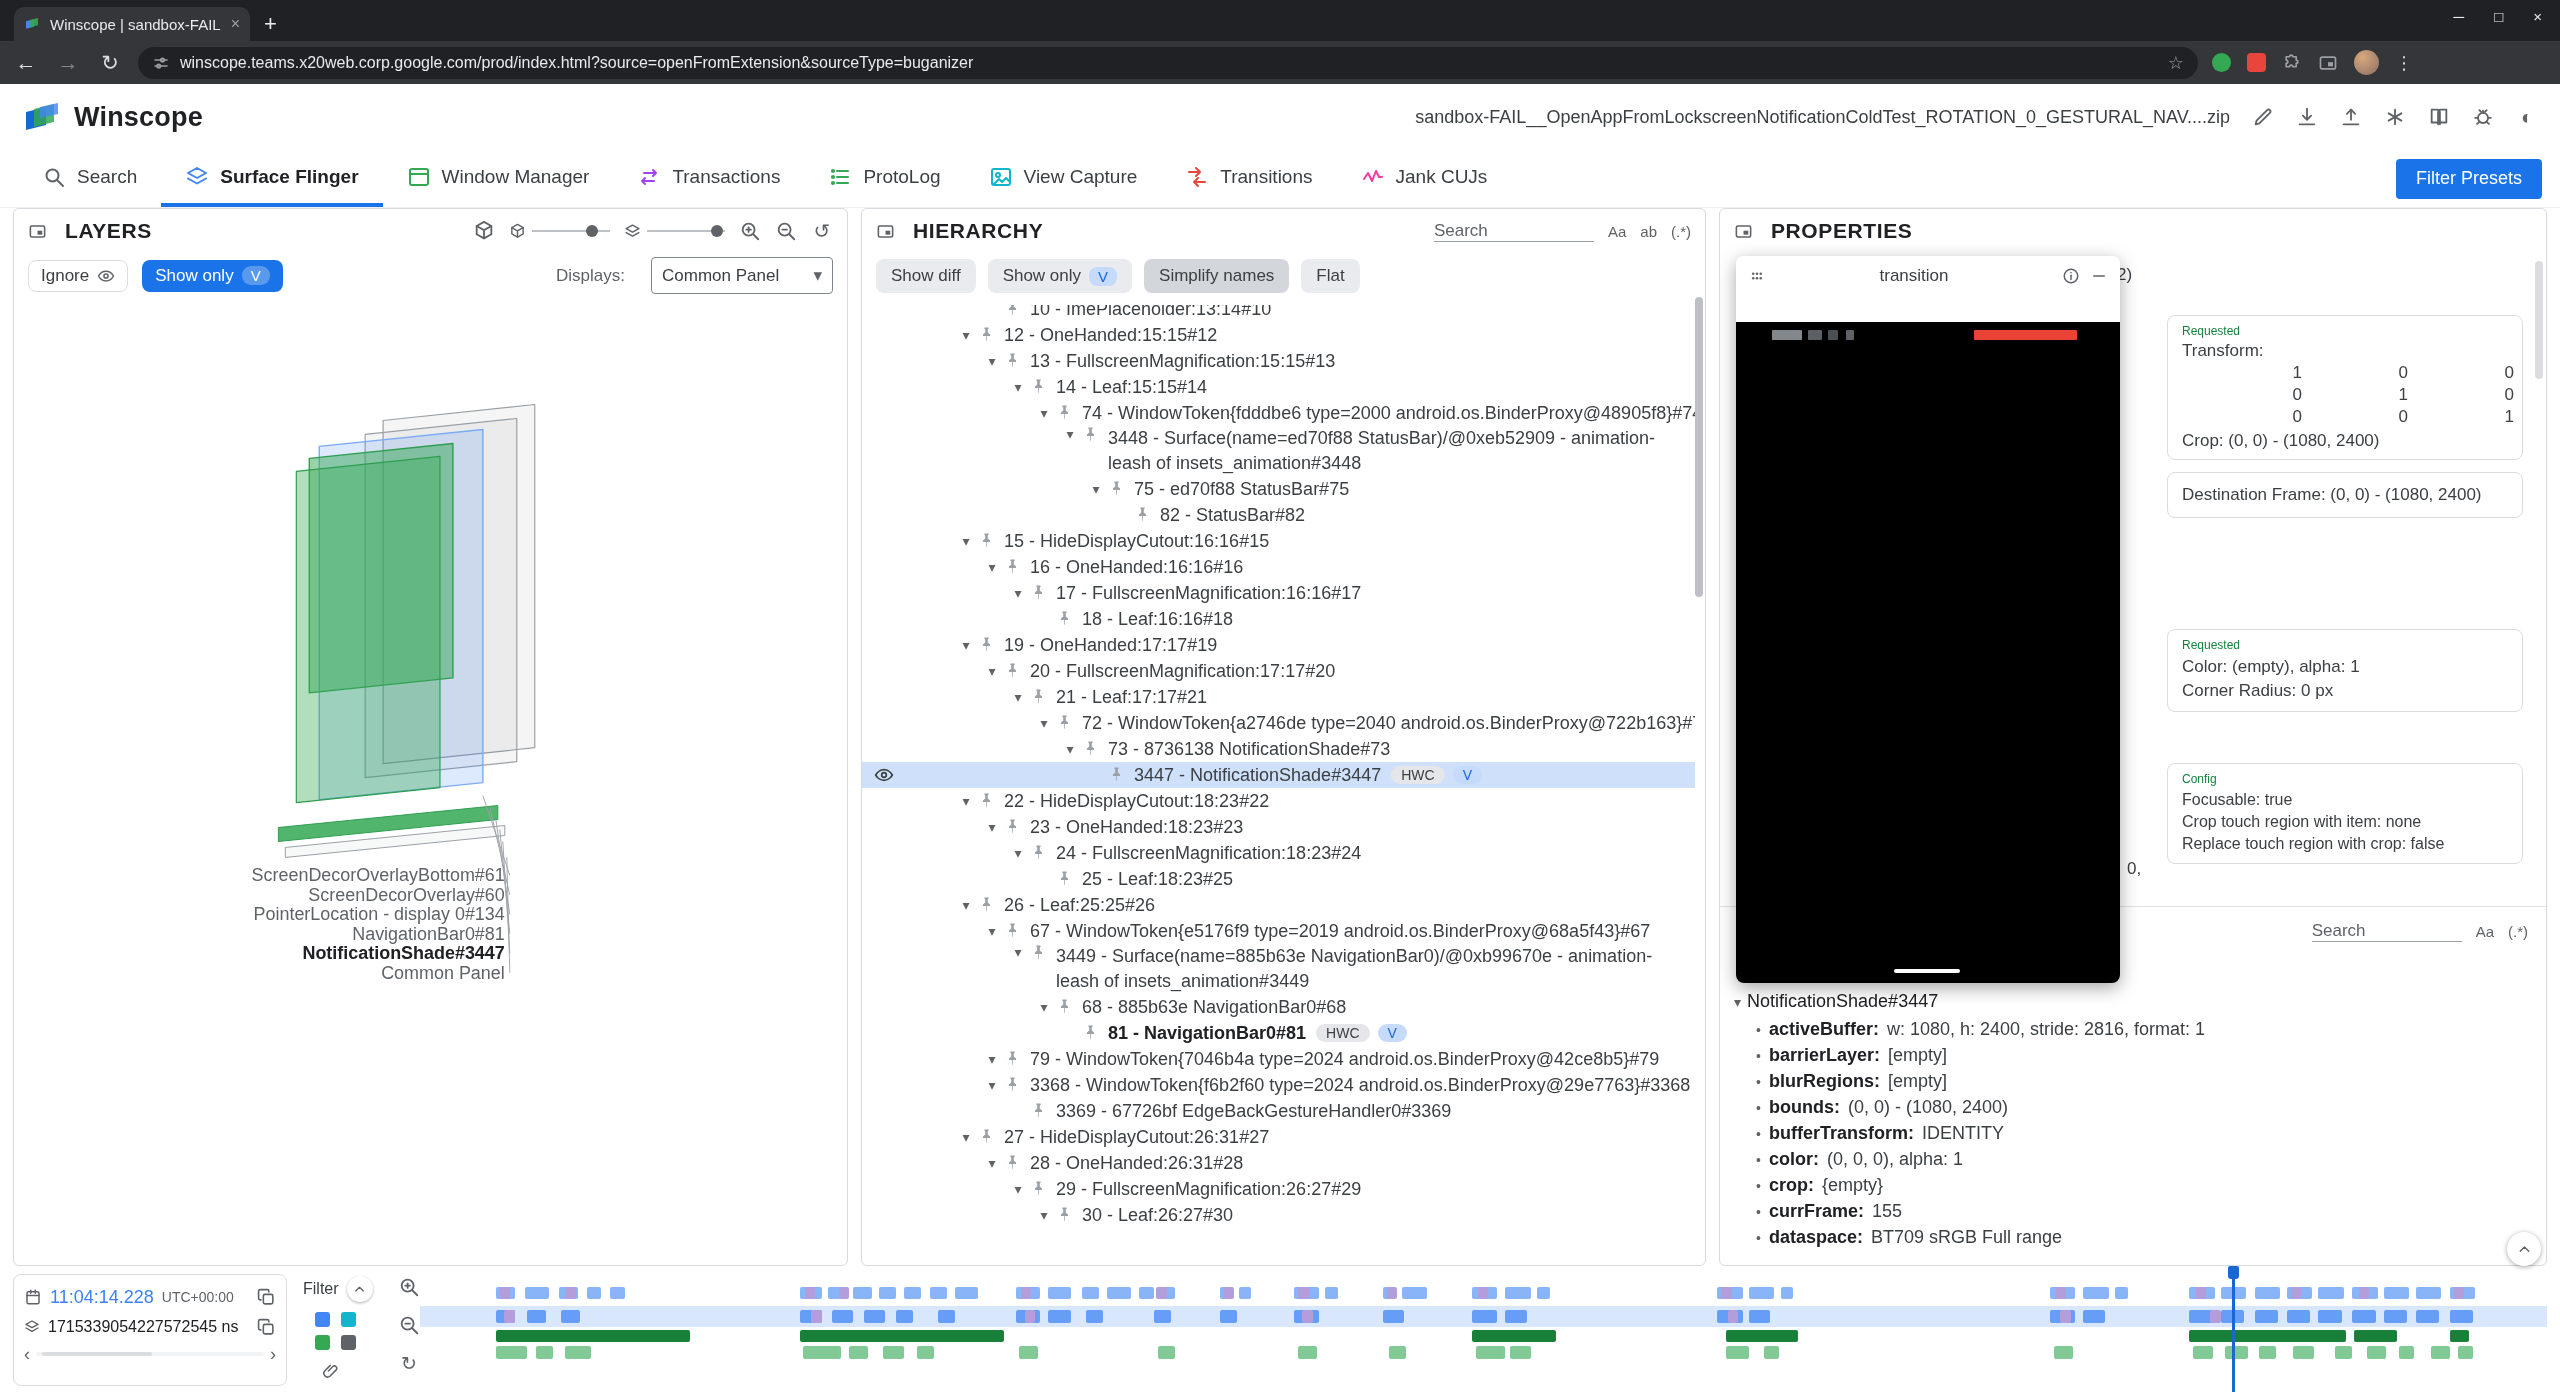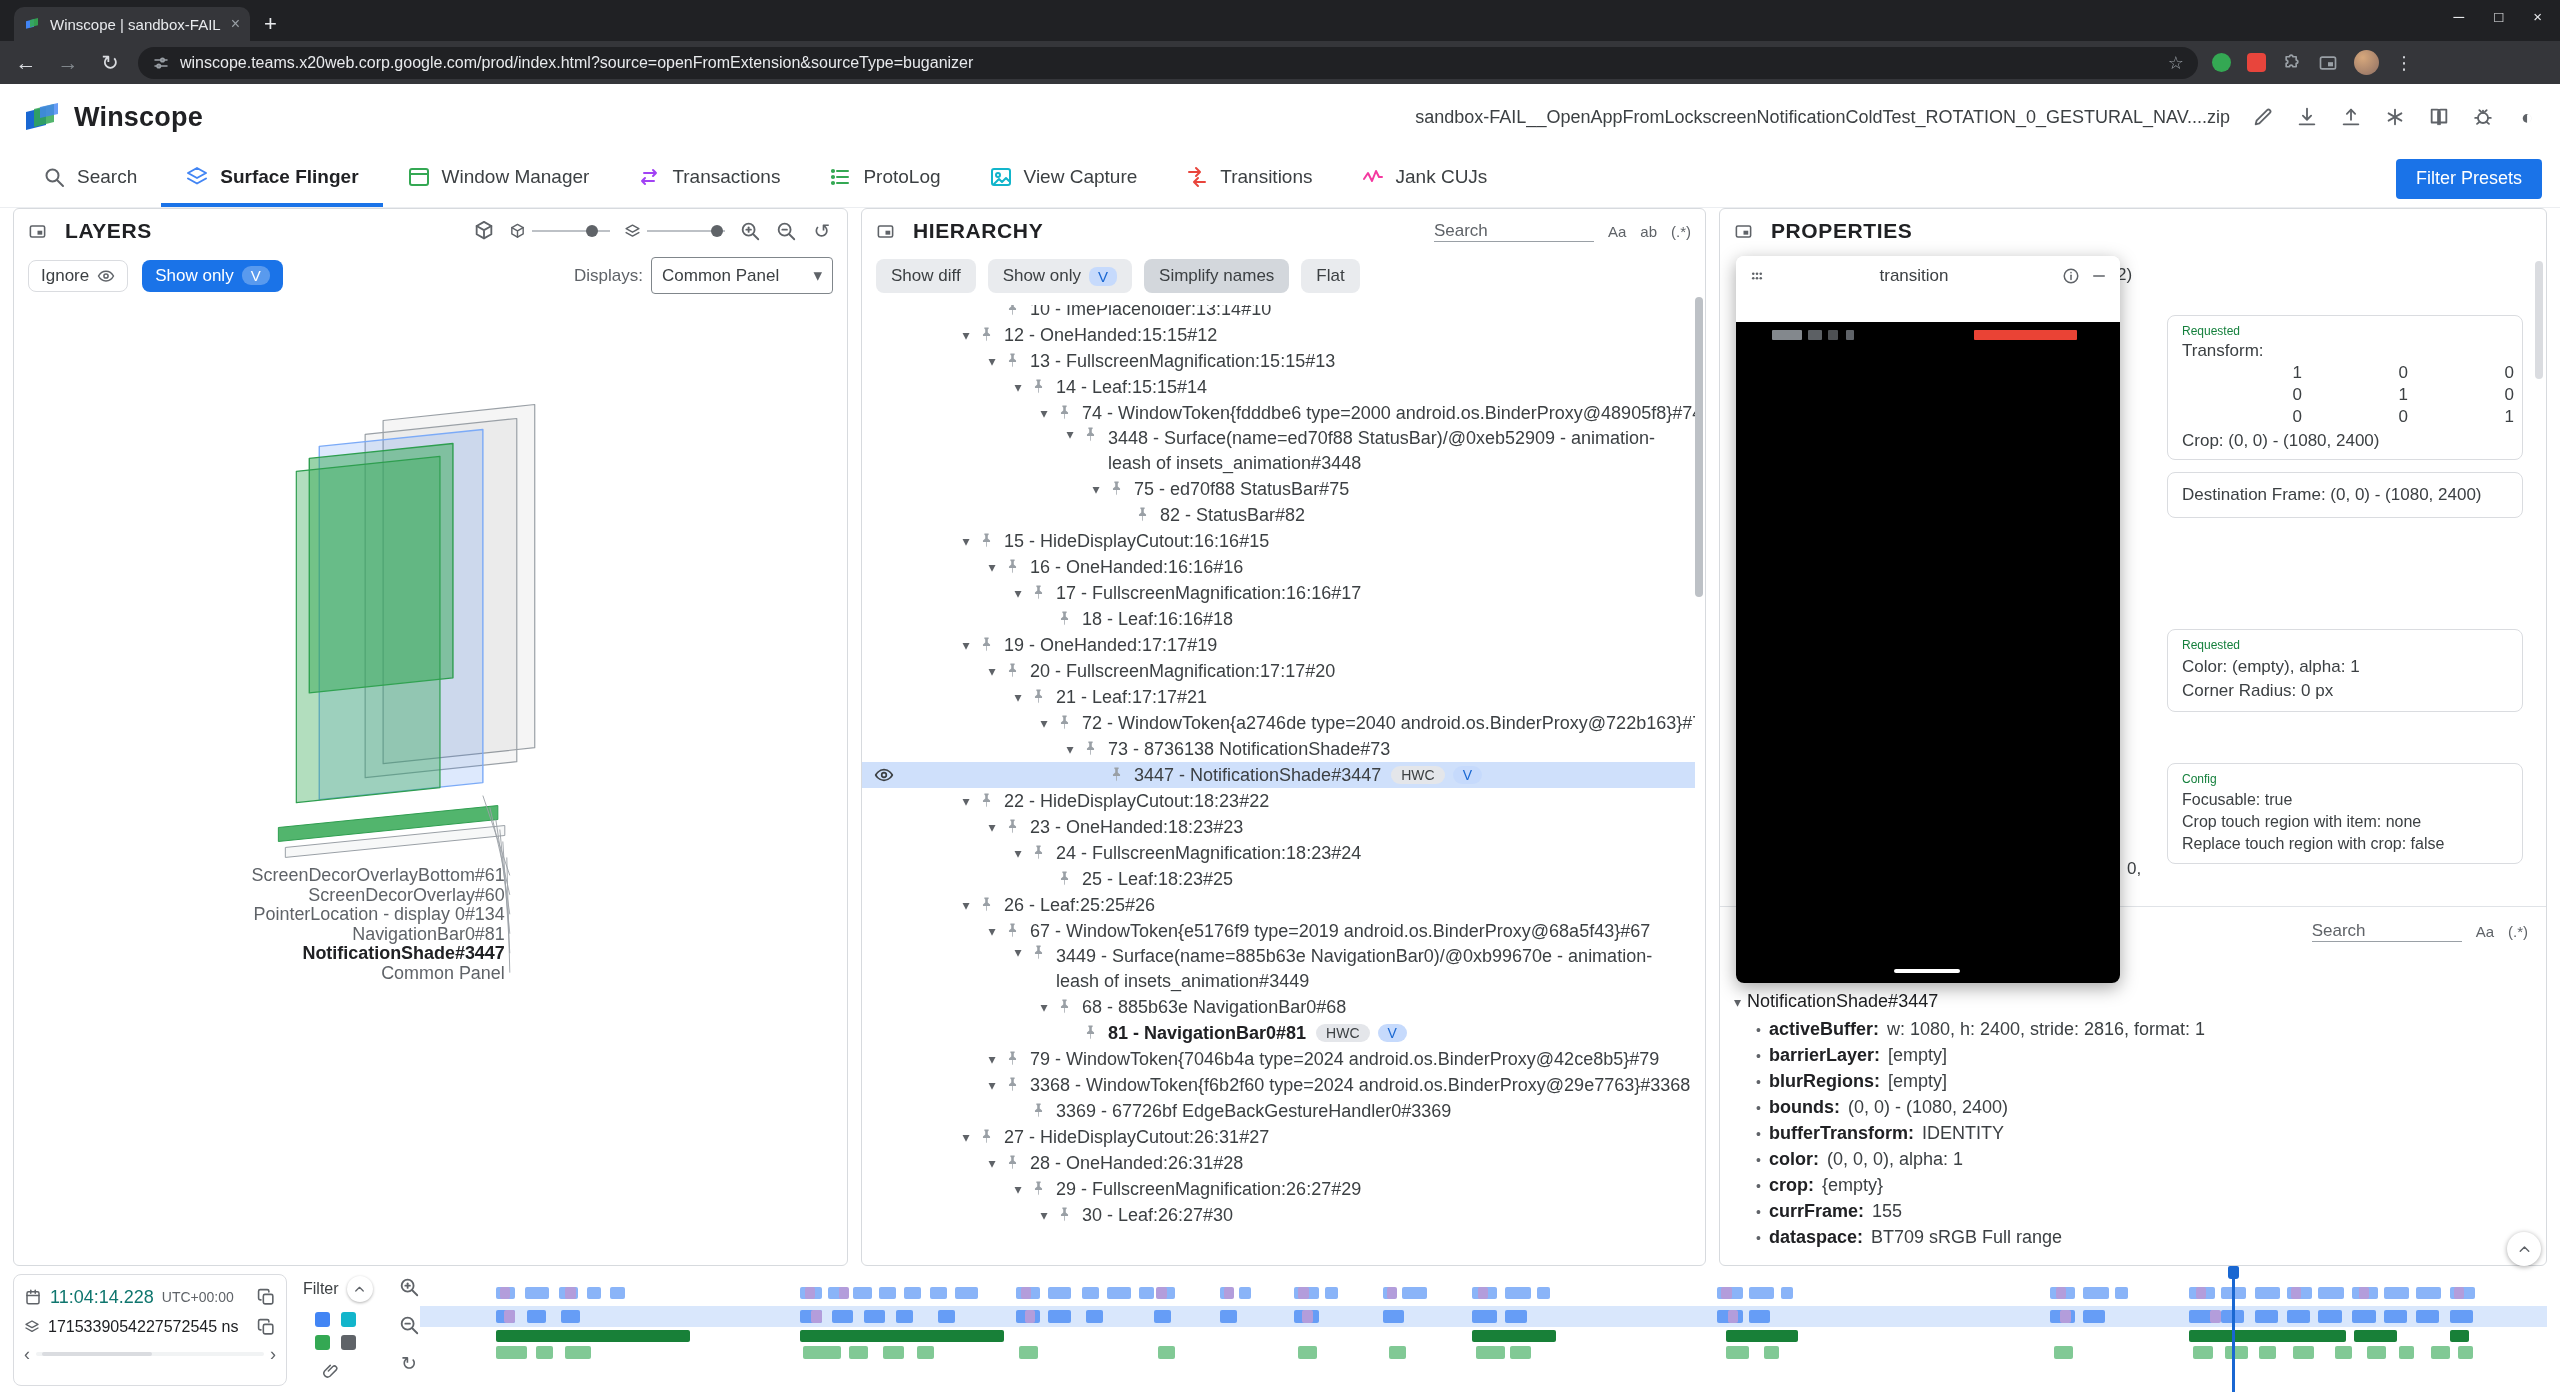--- a/index.html
+++ b/index.html
@@ -53,21 +53,21 @@
   .panel-header { height:44px; display:flex; align-items:center; gap:18px; padding:0 14px; }
   .panel-title { font-size:21px; font-weight:700; letter-spacing:0.6px; color:#202124; }
 
   
   .layers-controls { display:flex; align-items:center; gap:14px; padding:4px 14px 8px; }
   .chip-outline { display:flex; align-items:center; gap:8px; border:1px solid #dadce0; border-radius:8px;
                   padding:5px 12px; font-size:17px; color:#3c4043; }
   .chip-blue { display:flex; align-items:center; gap:8px; background:#1a73e8; color:#fff; border-radius:8px;
                padding:6px 13px; font-size:17px; }
   .chip-blue .badge { background:rgba(255,255,255,0.28); border-radius:9px; padding:1px 9px; font-size:15px; }
-  .displays { margin-left:auto; display:flex; align-items:center; gap:8px; font-size:17px; color:#5f6368; }
+  .displays { margin-left:auto; display:flex; align-items:center; gap:26px; font-size:17px; color:#5f6368; }
   .select { border:1px solid #80868b; border-radius:4px; height:37px; width:182px; display:flex; align-items:center;
             padding:0 10px; font-size:17px; color:#3c4043; justify-content:space-between; }
   .hdr-icons { margin-left:auto; display:flex; align-items:center; gap:14px; }
   .mini-slider { display:flex; align-items:center; gap:6px; }
   .rail { width:78px; height:2px; background:#bdc1c6; position:relative; }
   .knob { position:absolute; top:-5px; width:12px; height:12px; border-radius:50%; background:#5f6368; }
 
   
   .hsearch { border:none; border-bottom:1px solid #9aa0a6; width:160px; font-size:17px; color:#3c4043;
              outline:none; background:transparent; font-family:inherit; }
@@ -121,21 +121,21 @@
   .shot { position:absolute; left:0; right:0; top:66px; bottom:0; background:#000; }
   .statusbar { position:absolute; left:0; right:0; top:8px; height:11px; }
   .sb-seg { position:absolute; top:0; height:10px; border-radius:1px; }
   .home-ind { position:absolute; left:158px; top:647px; width:66px; height:4px; border-radius:2px; background:#fff; }
 
   
   .timeline { position:absolute; left:0; right:0; bottom:0; height:126px; background:#fff; }
   .tl-info { position:absolute; left:13px; top:8px; width:274px; height:112px; border:1px solid #dadce0;
              border-radius:8px; padding:7px 10px; }
   .tl-row { display:flex; align-items:center; gap:8px; height:30px; }
-  .tl-time { font-size:18px; font-weight:500; color:#0f766e; }
+  .tl-time { font-size:18px; font-weight:500; color:#3b82f6; }
   .tl-tz { font-size:14px; color:#5f6368; }
   .tl-ns { font-size:16px; color:#202124; }
   .tl-copy { margin-left:auto; width:19px; height:19px; color:#5f6368; }
   .tl-scroll { display:flex; align-items:center; gap:6px; height:24px; color:#5f6368; font-size:18px; }
   .tl-scroll .track { flex:1; height:4px; background:#f1f3f4; border-radius:2px; position:relative; }
   .tl-scroll .thumb { position:absolute; left:6px; width:110px; height:4px; border-radius:2px; background:#dadce0; }
   .tl-filter { position:absolute; left:303px; top:10px; display:flex; align-items:center; gap:8px; font-size:16px; color:#3c4043; }
   .tl-filter-btn { width:26px; height:26px; border-radius:50%; box-shadow:0 1px 3px rgba(0,0,0,0.3); display:flex;
                    align-items:center; justify-content:center; color:#5f6368; background:#fff; }
   .trace-toggles { position:absolute; left:315px; top:46px; display:grid; grid-template-columns:18px 18px; gap:8px; }

